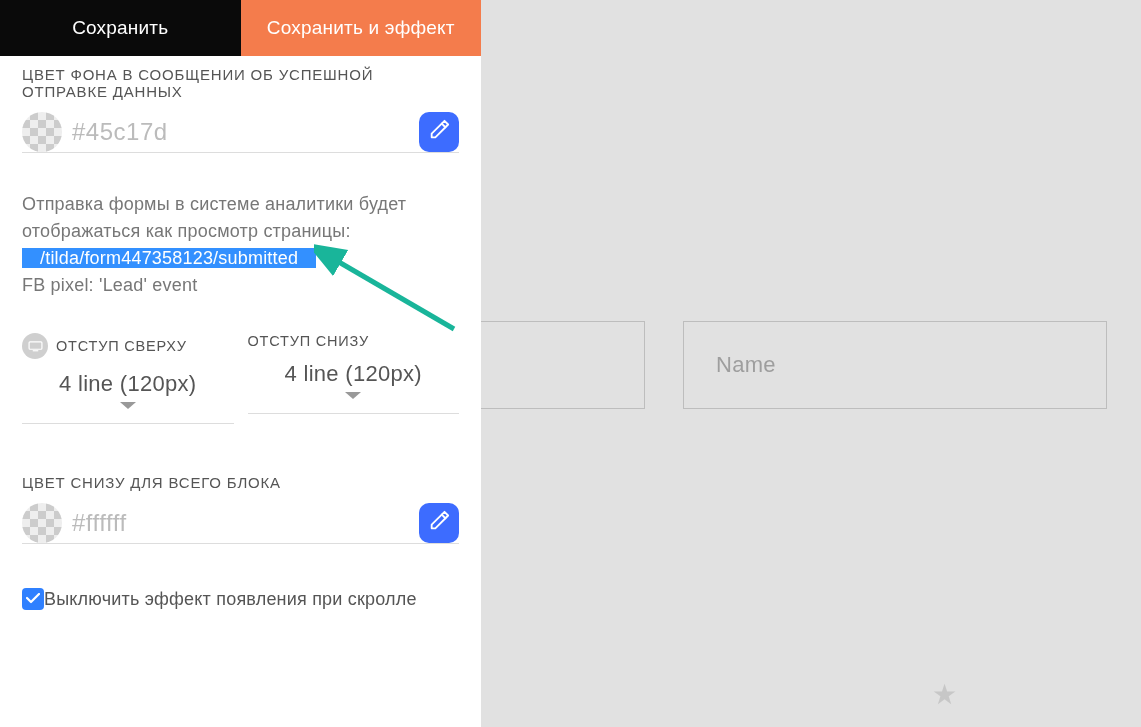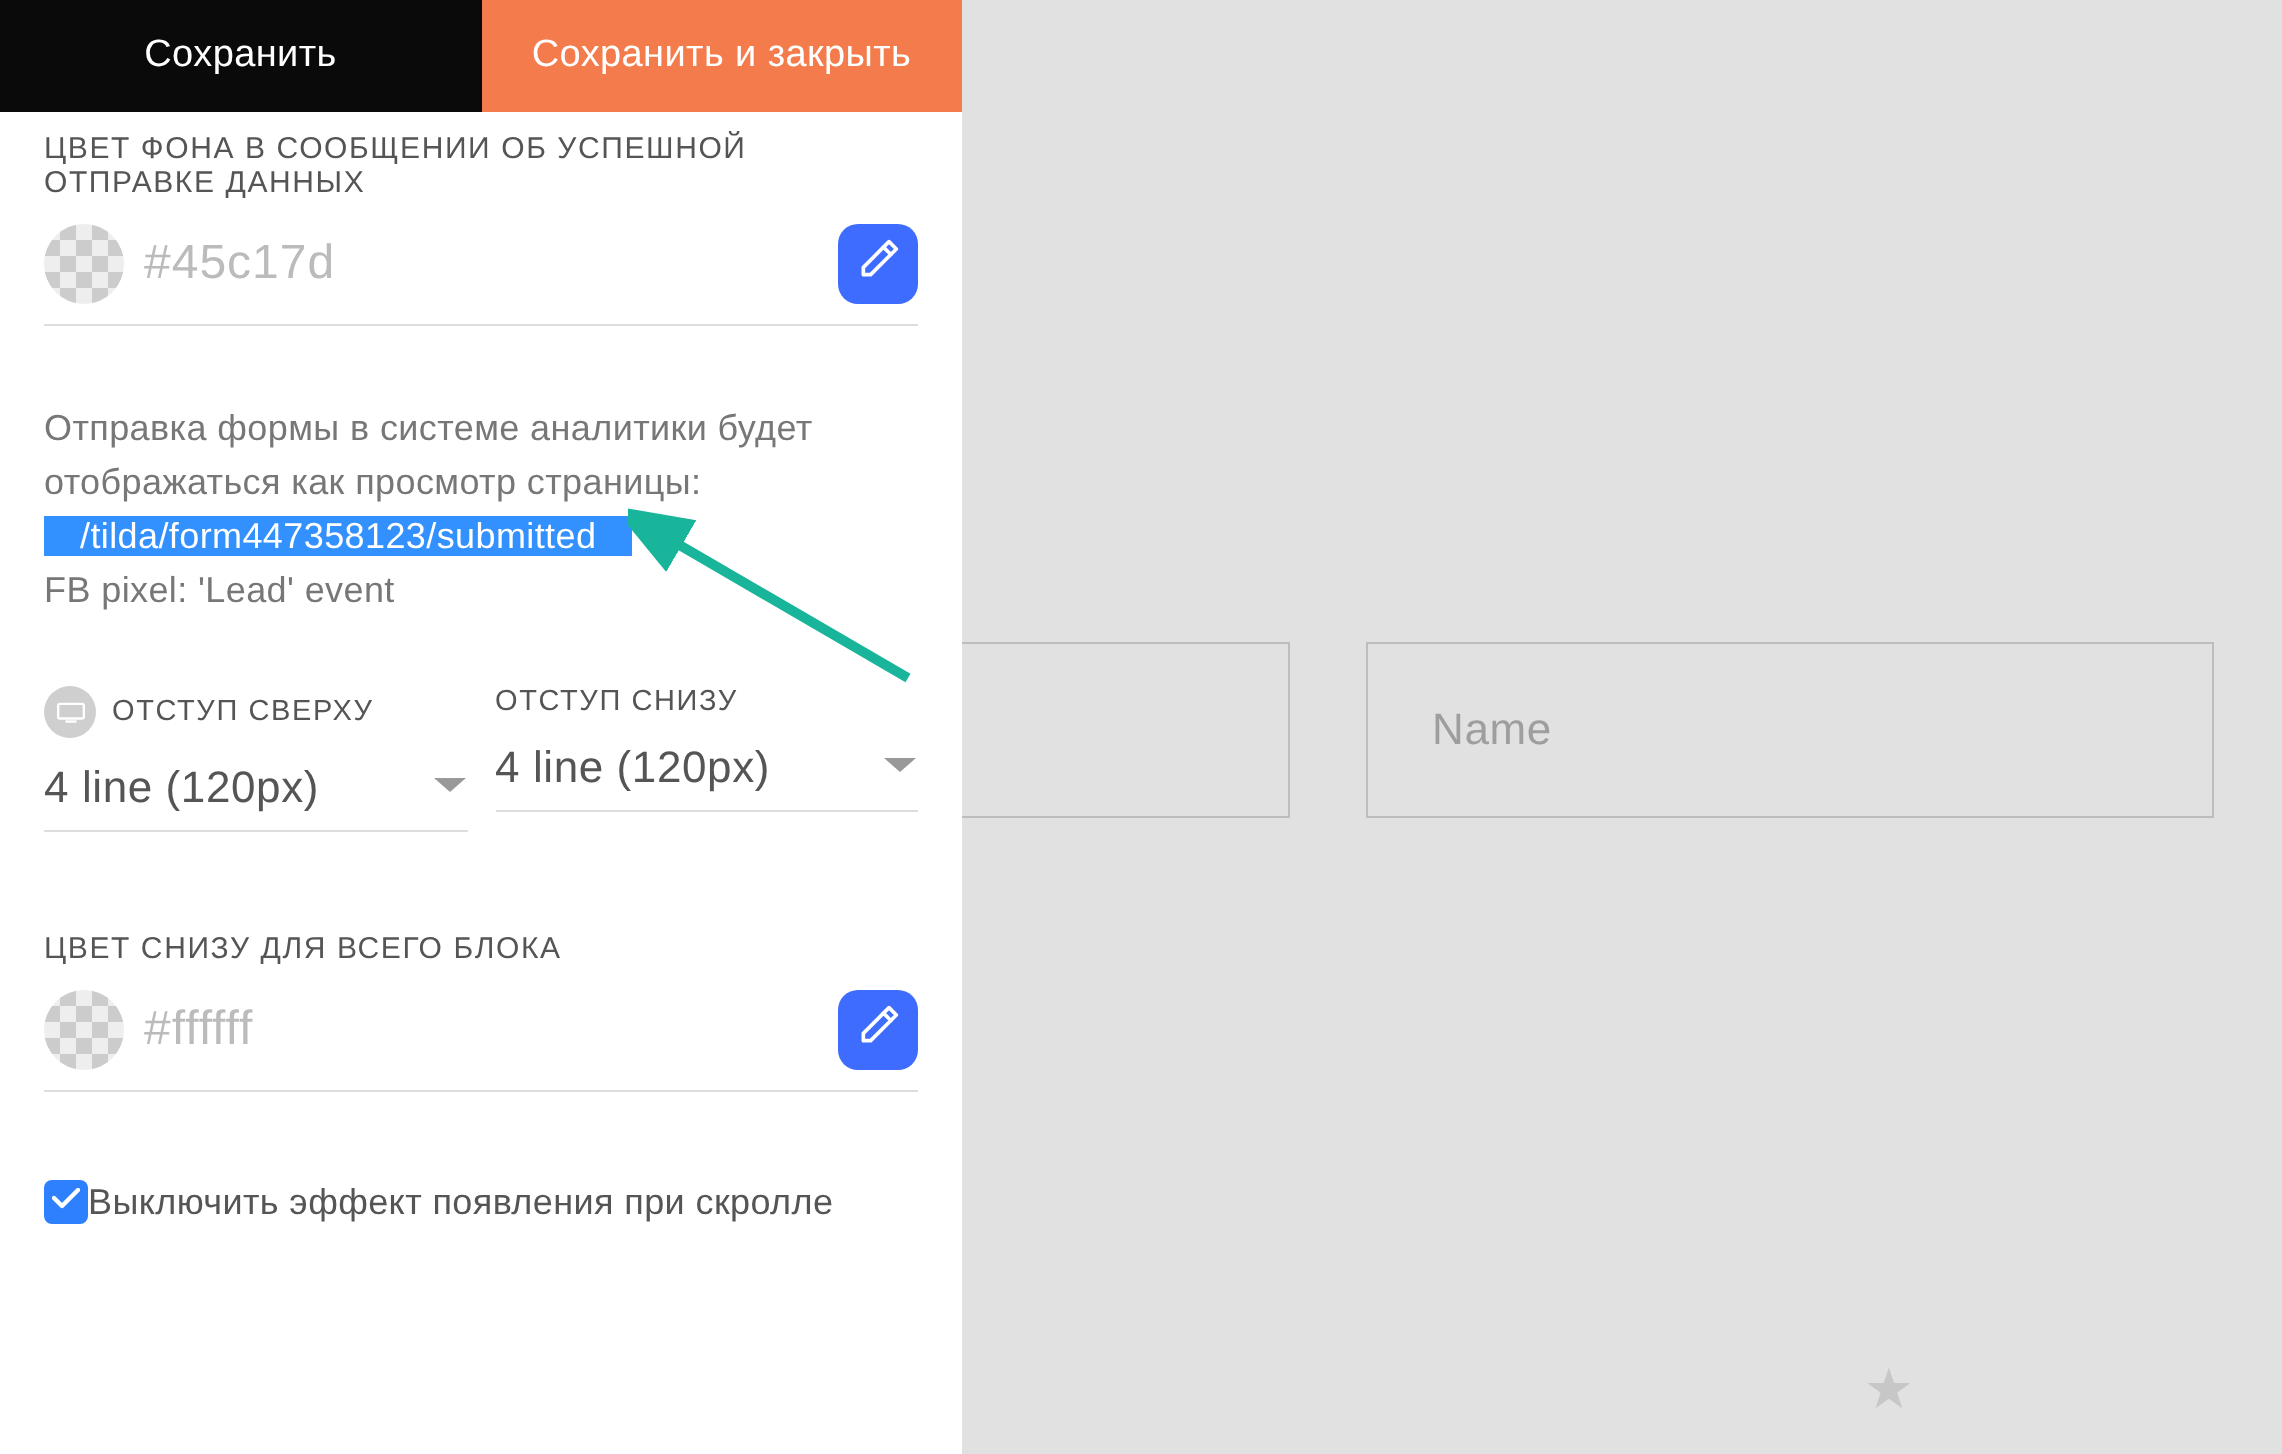--- a/index.html
+++ b/index.html
@@ -5,21 +5,21 @@
   * { box-sizing: border-box; margin: 0; padding: 0; }
   html, body { width: 1141px; height: 727px; overflow: hidden; font-family: 'Futura', 'Century Gothic', 'Trebuchet MS', sans-serif; background: #e1e1e1; }
   .app { display: flex; width: 100%; height: 100%; }
   .sidebar { width: 481px; min-width: 481px; background: #fff; display: flex; flex-direction: column; position: relative; z-index: 2; }
   .tabs { display: flex; height: 56px; }
   .tab { flex: 1; display: flex; align-items: center; justify-content: center; font-size: 19px; cursor: pointer; letter-spacing: 0.2px; font-weight: 400; }
   .tab-save { background: #0a0a0a; color: #fff; }
   .tab-save-close { background: #f47c4c; color: #fff; }
   .panel { padding: 0 22px 18px 22px; overflow: hidden; flex: 1; }
   .field-label { font-size: 15px; color: #555; letter-spacing: 0.8px; margin-top: 10px; margin-bottom: 10px; font-weight: 400; }
-  .color-row { display: flex; align-items: center; gap: 10px; border-bottom: 1px solid #ddd; padding-bottom: 10px; padding-top: 2px; }
+  .color-row { display: flex; align-items: center; gap: 10px; border-bottom: 1px solid #ddd; padding-bottom: 0; padding-top: 2px; }
   .swatch {
     width: 40px; height: 40px; border-radius: 50%;
     background-image:
       linear-gradient(45deg, #ccc 25%, transparent 25%),
       linear-gradient(-45deg, #ccc 25%, transparent 25%),
       linear-gradient(45deg, transparent 75%, #ccc 75%),
       linear-gradient(-45deg, transparent 75%, #ccc 75%);
     background-size: 16px 16px;
     background-position: 0 0, 0 8px, 8px -8px, -8px 0px;
     background-color: #eee;
@@ -32,21 +32,21 @@
   .info-block { margin-top: 38px; font-size: 18px; color: #777; line-height: 1.5; font-weight: 300; letter-spacing: 0.2px; }
   .highlighted { background: #3390ff; color: #fff; padding: 0 18px; }
   .arrow-wrap { position: relative; height: 0; }
   .arrow-svg { position: absolute; left: 292px; top: -28px; pointer-events: none; }
   .two-col { display: flex; gap: 14px; margin-top: 34px; }
   .col { flex: 1; }
   .col-label-row { display: flex; align-items: center; gap: 8px; margin-bottom: 12px; }
   .round-icon { width: 26px; height: 26px; border-radius: 50%; background: #cfcfcf; display: flex; align-items: center; justify-content: center; flex-shrink: 0; }
   .round-icon svg { width: 15px; height: 11px; }
   .col-label { font-size: 14.5px; color: #555; letter-spacing: 0.8px; }
-  .select-row { display: flex; align-items: center; justify-content: space-between; border-bottom: 1px solid #ddd; padding-bottom: 8px; cursor: pointer; }
+  .select-row { display: flex; align-items: center; justify-content: space-between; border-bottom: 1px solid #ddd; padding-bottom: 8px; cursor: pointer; flex-direction: column; }
   .select-value { font-size: 22px; color: #555; font-weight: 300; letter-spacing: 0.3px; }
   .caret { color: #999; }
   .caret svg { width: 18px; height: 10px; }
   .section-gap { margin-top: 50px; }
   .checkbox-row { display: flex; align-items: flex-end; margin-top: 44px; }
   .chk { width: 22px; height: 22px; border-radius: 4px; background: #2f80ff; display: flex; align-items: center; justify-content: center; cursor: pointer; flex-shrink: 0; }
   .chk svg { width: 14px; height: 11px; }
   .chk-label { font-size: 18px; color: #555; font-weight: 300; letter-spacing: 0.2px; }
   .preview { flex: 1; background: #e1e1e1; position: relative; padding-left: 0; display: flex; align-items: center; }
   .preview-inner { position: absolute; left: -260px; top: 321px; display: flex; gap: 38px; }
@@ -55,21 +55,21 @@
   .star { position: absolute; right: 184px; bottom: 16px; color: #c7c7c7; font-size: 28px; user-select: none; }
 </style>
 </head>
 <body>
 
 <div class="app">
 
   <div class="sidebar">
     <div class="tabs">
       <div class="tab tab-save">Сохранить</div>
-      <div class="tab tab-save-close">Сохранить и закрыть</div>
+      <div class="tab tab-save-close">Сохранить и эффект</div>
     </div>
 
     <div class="panel">
 
       <div class="field-label">ЦВЕТ ФОНА В СООБЩЕНИИ ОБ УСПЕШНОЙ ОТПРАВКЕ ДАННЫХ</div>
       <div class="color-row">
         <div class="swatch"></div>
         <input class="color-input" placeholder="#45c17d" style="">
         <div class="picker-btn">
           <span>

